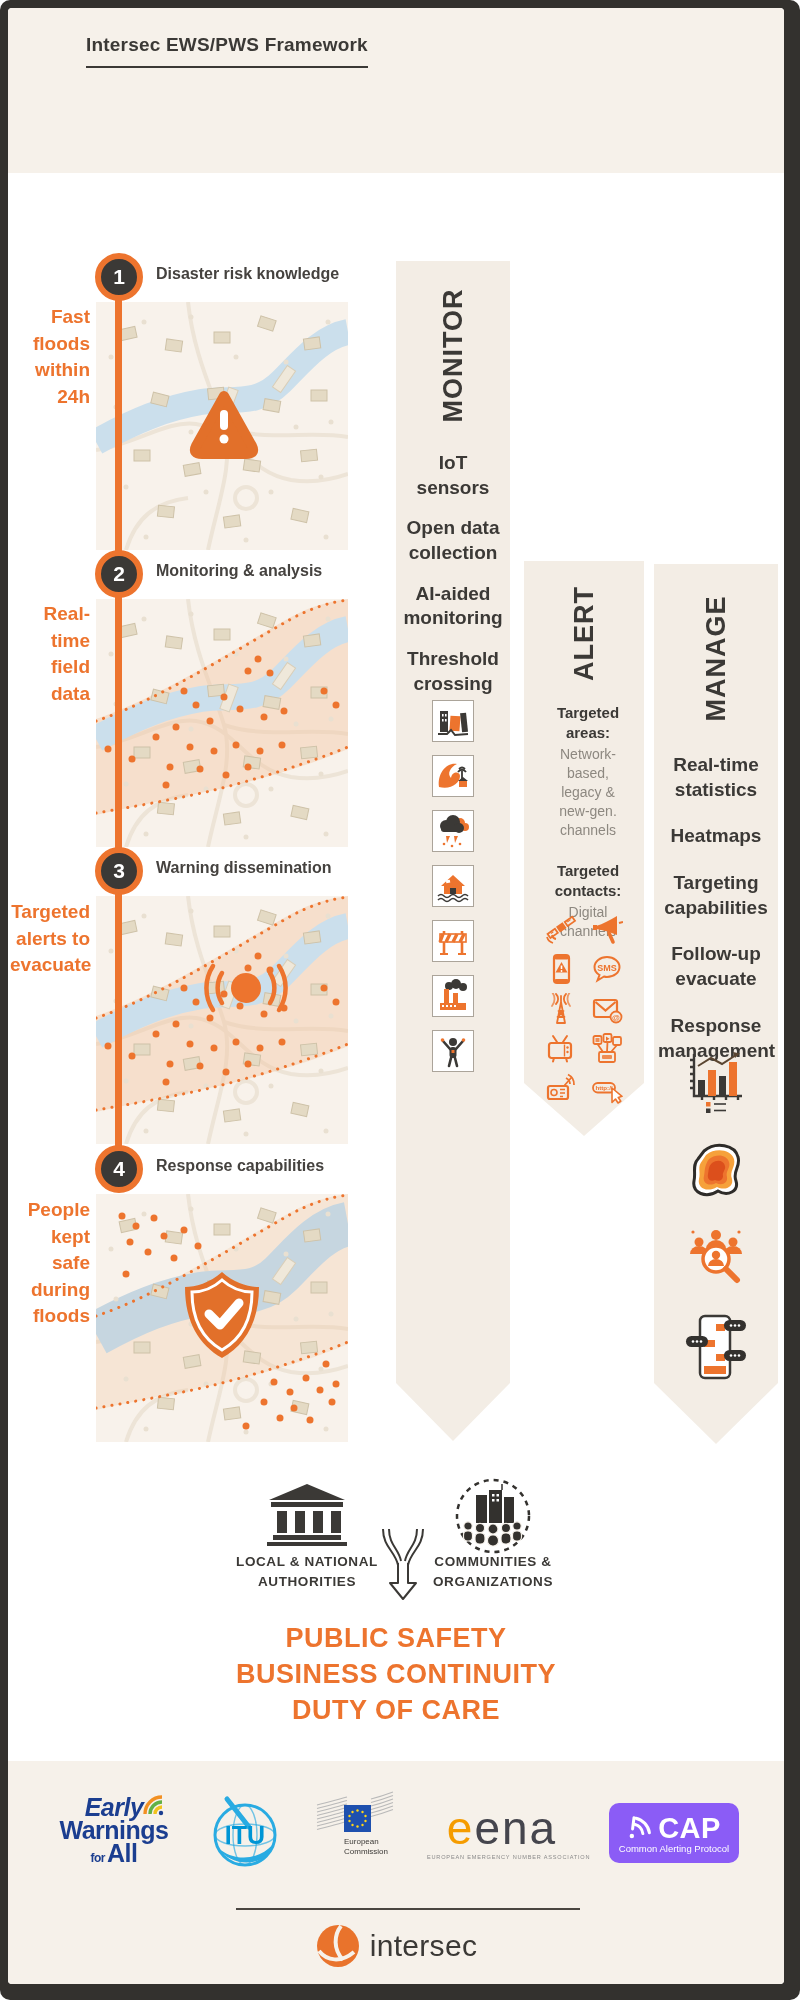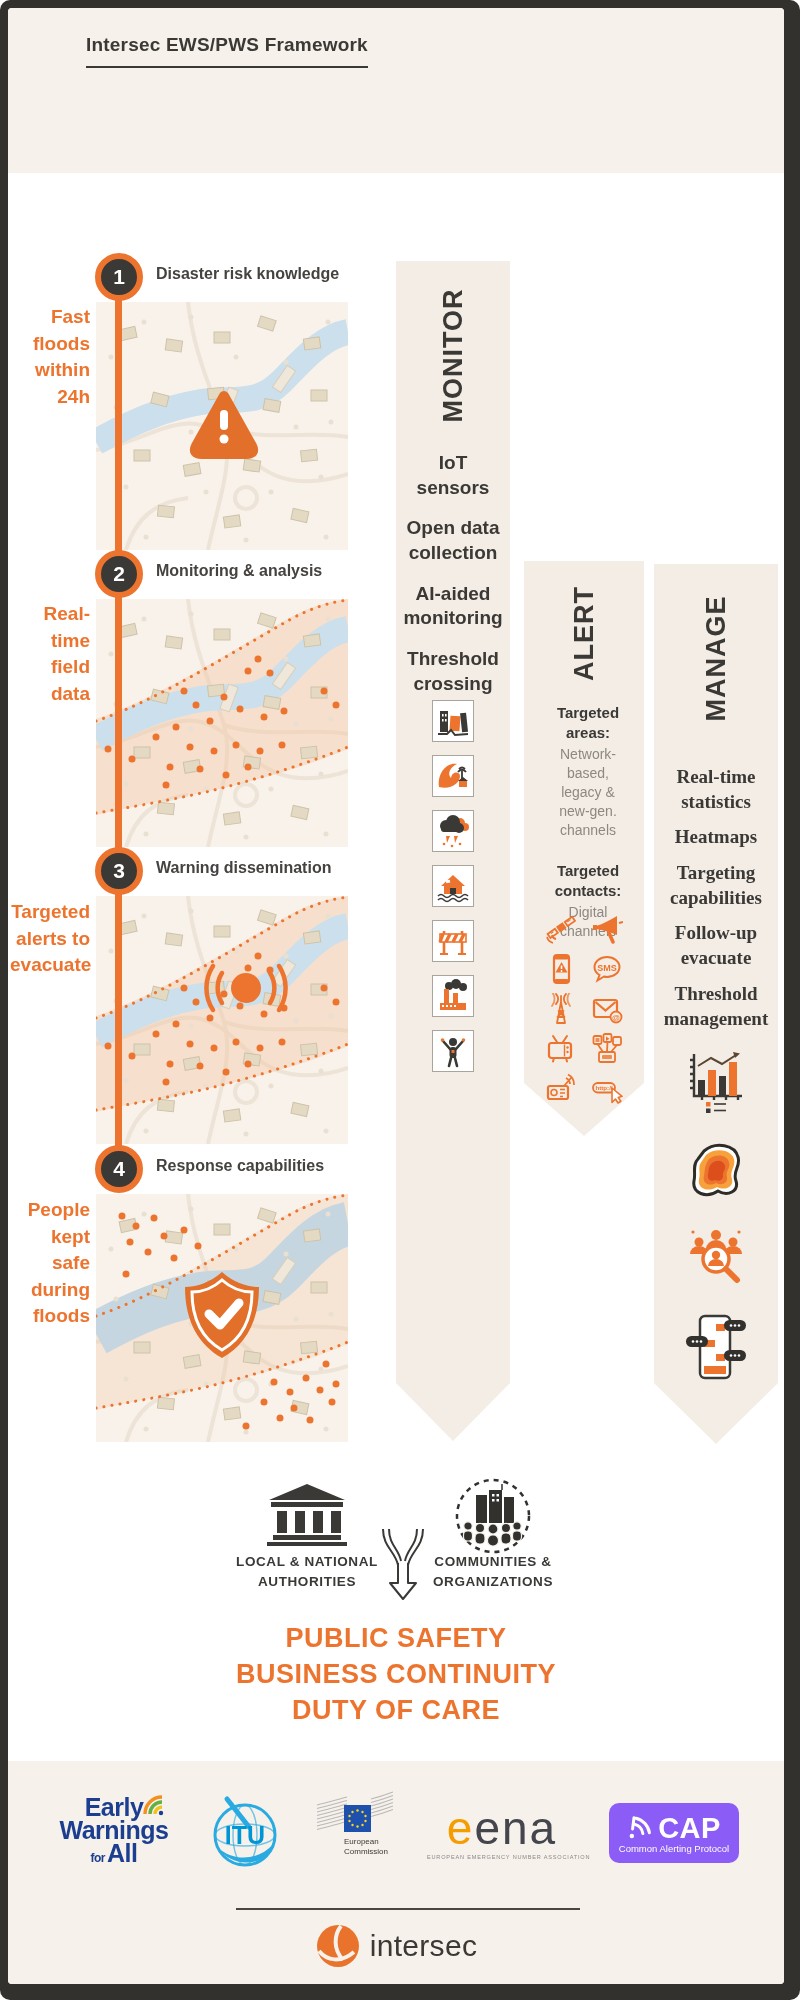--- a/index.html
+++ b/index.html
@@ -30,39 +30,39 @@
   .banner-manage{left:646px;top:556px;width:124px;height:880px;
     clip-path:polygon(0 0,100% 0,100% 819px,50% 100%,0 819px);}
   .vtitle{position:absolute;left:0;width:100%;display:flex;align-items:center;justify-content:center;}
   .vtitle span{transform:rotate(-90deg);white-space:nowrap;font-size:27px;font-weight:800;letter-spacing:1px;color:#3B3936;}
   .vt-monitor{top:24px;height:140px;}
   .vt-alert{top:22px;height:100px;}
   .vt-manage{top:24px;height:140px;}
   .bitems{position:absolute;left:4px;right:4px;display:flex;flex-direction:column;text-align:center;
     font-size:19px;font-weight:600;color:#3B3936;line-height:1.3;}
   .bitems-monitor{top:190px;gap:16px;}
-  .bitems-manage{top:201px;gap:11px;font-family:Liberation Serif, serif;}
+  .bitems-manage{top:189px;gap:22px;}
   .alert-text{position:absolute;left:13px;right:13px;top:142px;display:flex;flex-direction:column;gap:22px;text-align:center;margin-left:8px;}
   .alert-heading{font-size:15px;font-weight:bold;color:#3B3936;line-height:1.3;}
   .alert-body{font-size:14px;color:#8D8880;line-height:1.35;margin-top:3px;}
   .hazard-stack{position:absolute;top:439px;left:0;right:0;display:flex;flex-direction:column;align-items:center;gap:13px;}
   .hicon{width:42px;height:42px;box-sizing:border-box;background:#fff;border:1px solid #ABA49A;
     display:flex;align-items:center;justify-content:center;}
   .agrid{position:absolute;top:352px;left:50%;transform:translateX(-50%);display:grid;grid-template-columns:34px 34px;gap:8px 12px;justify-items:center;align-items:center;text-align:center;}
   .mstack{position:absolute;top:486px;left:0;right:0;display:flex;flex-direction:column;align-items:center;gap:26px;}
 
   
   .stake-label{position:absolute;width:200px;text-align:center;font-size:13.5px;font-weight:bold;color:#3B3936;letter-spacing:.6px;line-height:1.45;}
   .outcomes{position:absolute;left:0;right:0;top:1612px;text-align:center;font-size:27px;font-weight:bold;color:#ED742E;line-height:36px;letter-spacing:.5px;}
 
   
   .footer{position:absolute;left:0;right:0;top:1753px;height:223px;background:#F6F1EA;}
   .logo-row{position:absolute;top:24px;left:0;right:0;display:flex;justify-content:center;align-items:center;gap:32px;}
   .ewa{width:122px;text-align:center;color:#1B3E90;font-weight:bold;line-height:23px;font-size:25px;letter-spacing:-.5px;}
-  .ewa .line1{position:relative;display:inline-block;}
+  .ewa .line1{position:relative;display:inline-block;font-style:italic;}
   .ewa .arcs{position:absolute;right:-24px;top:-2px;}
   .ewa-for{font-size:12px;font-weight:bold;margin-right:2px;}
   .eena{width:150px;text-align:center;}
   .eena-word{font-size:46px;color:#45454D;letter-spacing:2px;line-height:44px;}
   .eena-e{color:#F59C00;}
   .eena-sub{font-size:5.6px;letter-spacing:.8px;color:#8A8A8A;margin-top:4px;white-space:nowrap;}
   .cap-badge{width:130px;height:60px;background:#8b5cf6;border-radius:10px;color:#fff;
     display:flex;flex-direction:column;align-items:center;justify-content:center;gap:0;}
   .cap-top{display:flex;align-items:center;gap:3px;}
   .cap-name{font-size:29px;font-weight:900;letter-spacing:.5px;}
@@ -472,21 +472,21 @@
 
     <div class="banner banner-manage">
       <div class="vtitle vt-manage">
           <span>MANAGE</span>
         </div>
       <div class="bitems bitems-manage">
         <div>Real-time statistics</div>
         <div>Heatmaps</div>
         <div>Targeting capabilities</div>
         <div>Follow-up evacuate</div>
-        <div>Threshold management</div>
+        <div>Response management</div>
       </div>
       <div class="mstack">
         <svg width="64" height="64" viewBox="0 0 64 64">
           <g stroke="#3B3936" stroke-width="2.4" fill="none">
             <path d="M10,4 V46 H58"></path>
             <path d="M10,10 h-4 M10,17 h-4 M10,24 h-4 M10,31 h-4 M10,38 h-4"></path>
             <path d="M18,46 v4 M30,46 v4 M42,46 v4 M54,46 v4"></path>
           </g>
           <rect x="14" y="30" width="7" height="16" fill="#3B3936"></rect>
           <rect x="24" y="20" width="8" height="26" fill="#ED742E"></rect>

